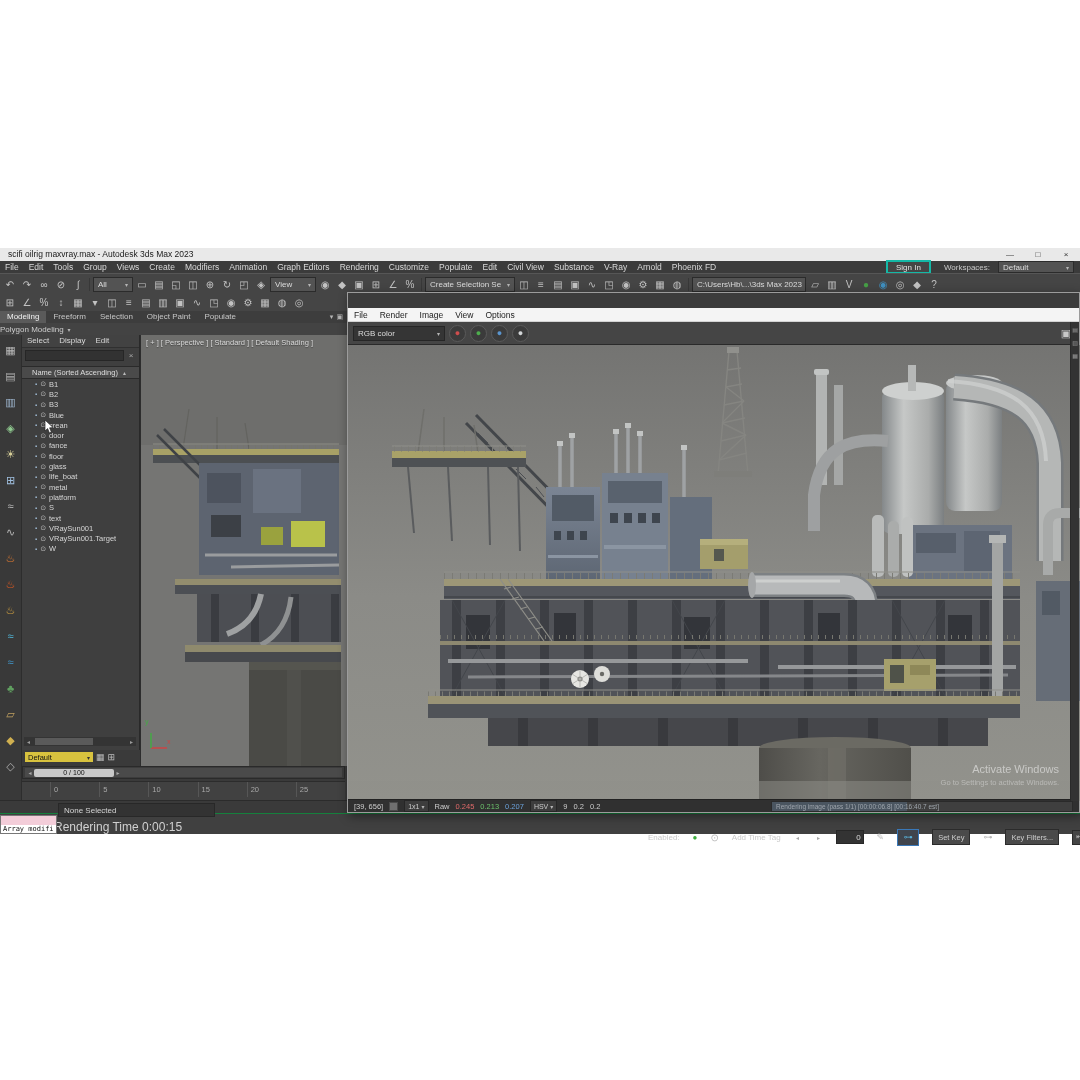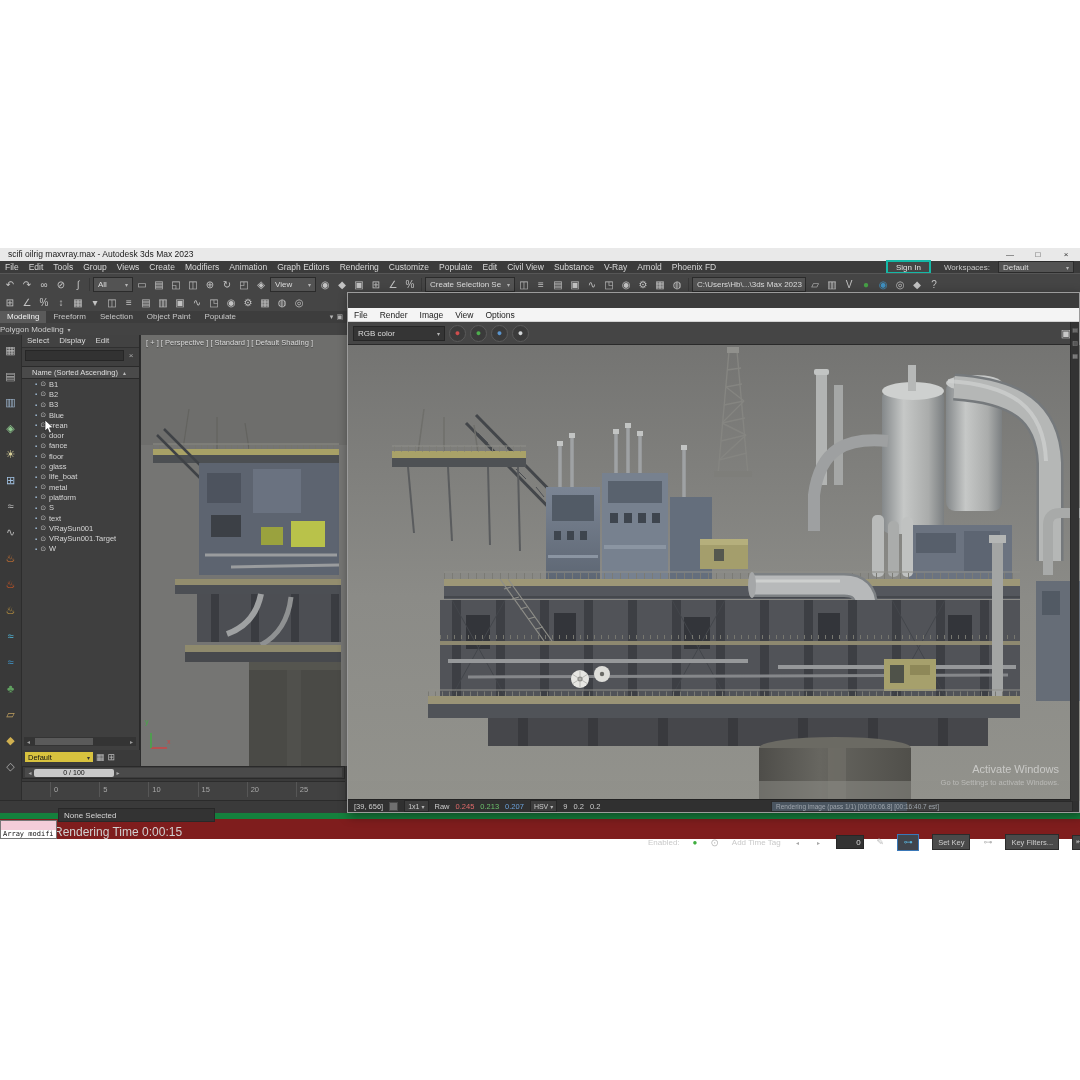--- a/index.html
+++ b/index.html
@@ -75,21 +75,21 @@
         padding-left:3px;height:12px;}
   
   .viewport{left:140px;top:335px;width:207px;height:431px;background:linear-gradient(#6e6e6c,#7b7b79);
             overflow:hidden;border-left:1px solid #2d2d2d;}
   .vplabel{position:absolute;left:5px;top:3px;font-size:7.5px;color:#d8d8d8;text-shadow:0 1px 1px rgba(0,0,0,.4);white-space:nowrap;}
   .gizmo{position:absolute;left:6px;bottom:10px;}
   .gx{position:absolute;left:20px;top:10px;color:#cc4444;font-size:7px;}
   .gy{position:absolute;left:-2px;top:-10px;color:#44aa44;font-size:7px;}
   
   .botleft{left:0;top:800px;width:347px;height:13px;background:#3a3a3a;border-top:1px solid #2b2b2b;}
-  .statusstrip{left:0;top:813px;width:1080px;height:20px;background:#7f1d1d;border-top:6px solid #15803d;}
+  .statusstrip{left:0;top:813px;width:1080px;height:20px;background:#404040;border-top:1px solid #15803d;}
   .listener{position:absolute;left:0;top:1px;width:57px;height:19px;border:1px solid #777;box-sizing:border-box;}
   .listener .pink{height:9px;background:#f3cdd9;}
   .listener .white{height:8px;background:#ffffff;font-family:"DejaVu Sans Mono",monospace;
                    font-size:7px;color:#111;padding-left:2px;line-height:8px;white-space:nowrap;overflow:hidden;}
   .noselfld{position:absolute;left:58px;top:-11px;width:150px;height:12px;background:#333333;
             border:1px solid #282828;color:#d6d6d6;font-size:8px;display:flex;align-items:center;padding-left:5px;}
   .rtime{position:absolute;left:54px;top:6px;color:#d0d0d0;font-size:12px;white-space:nowrap;}
   .animbar{position:absolute;left:648px;top:0;height:20px;display:flex;align-items:center;gap:13px;margin-top:13px;}
   .abtxt{color:#c9c9c9;font-size:8px;white-space:nowrap;}
   .greendot{color:#3fae3f;font-size:8px;}

